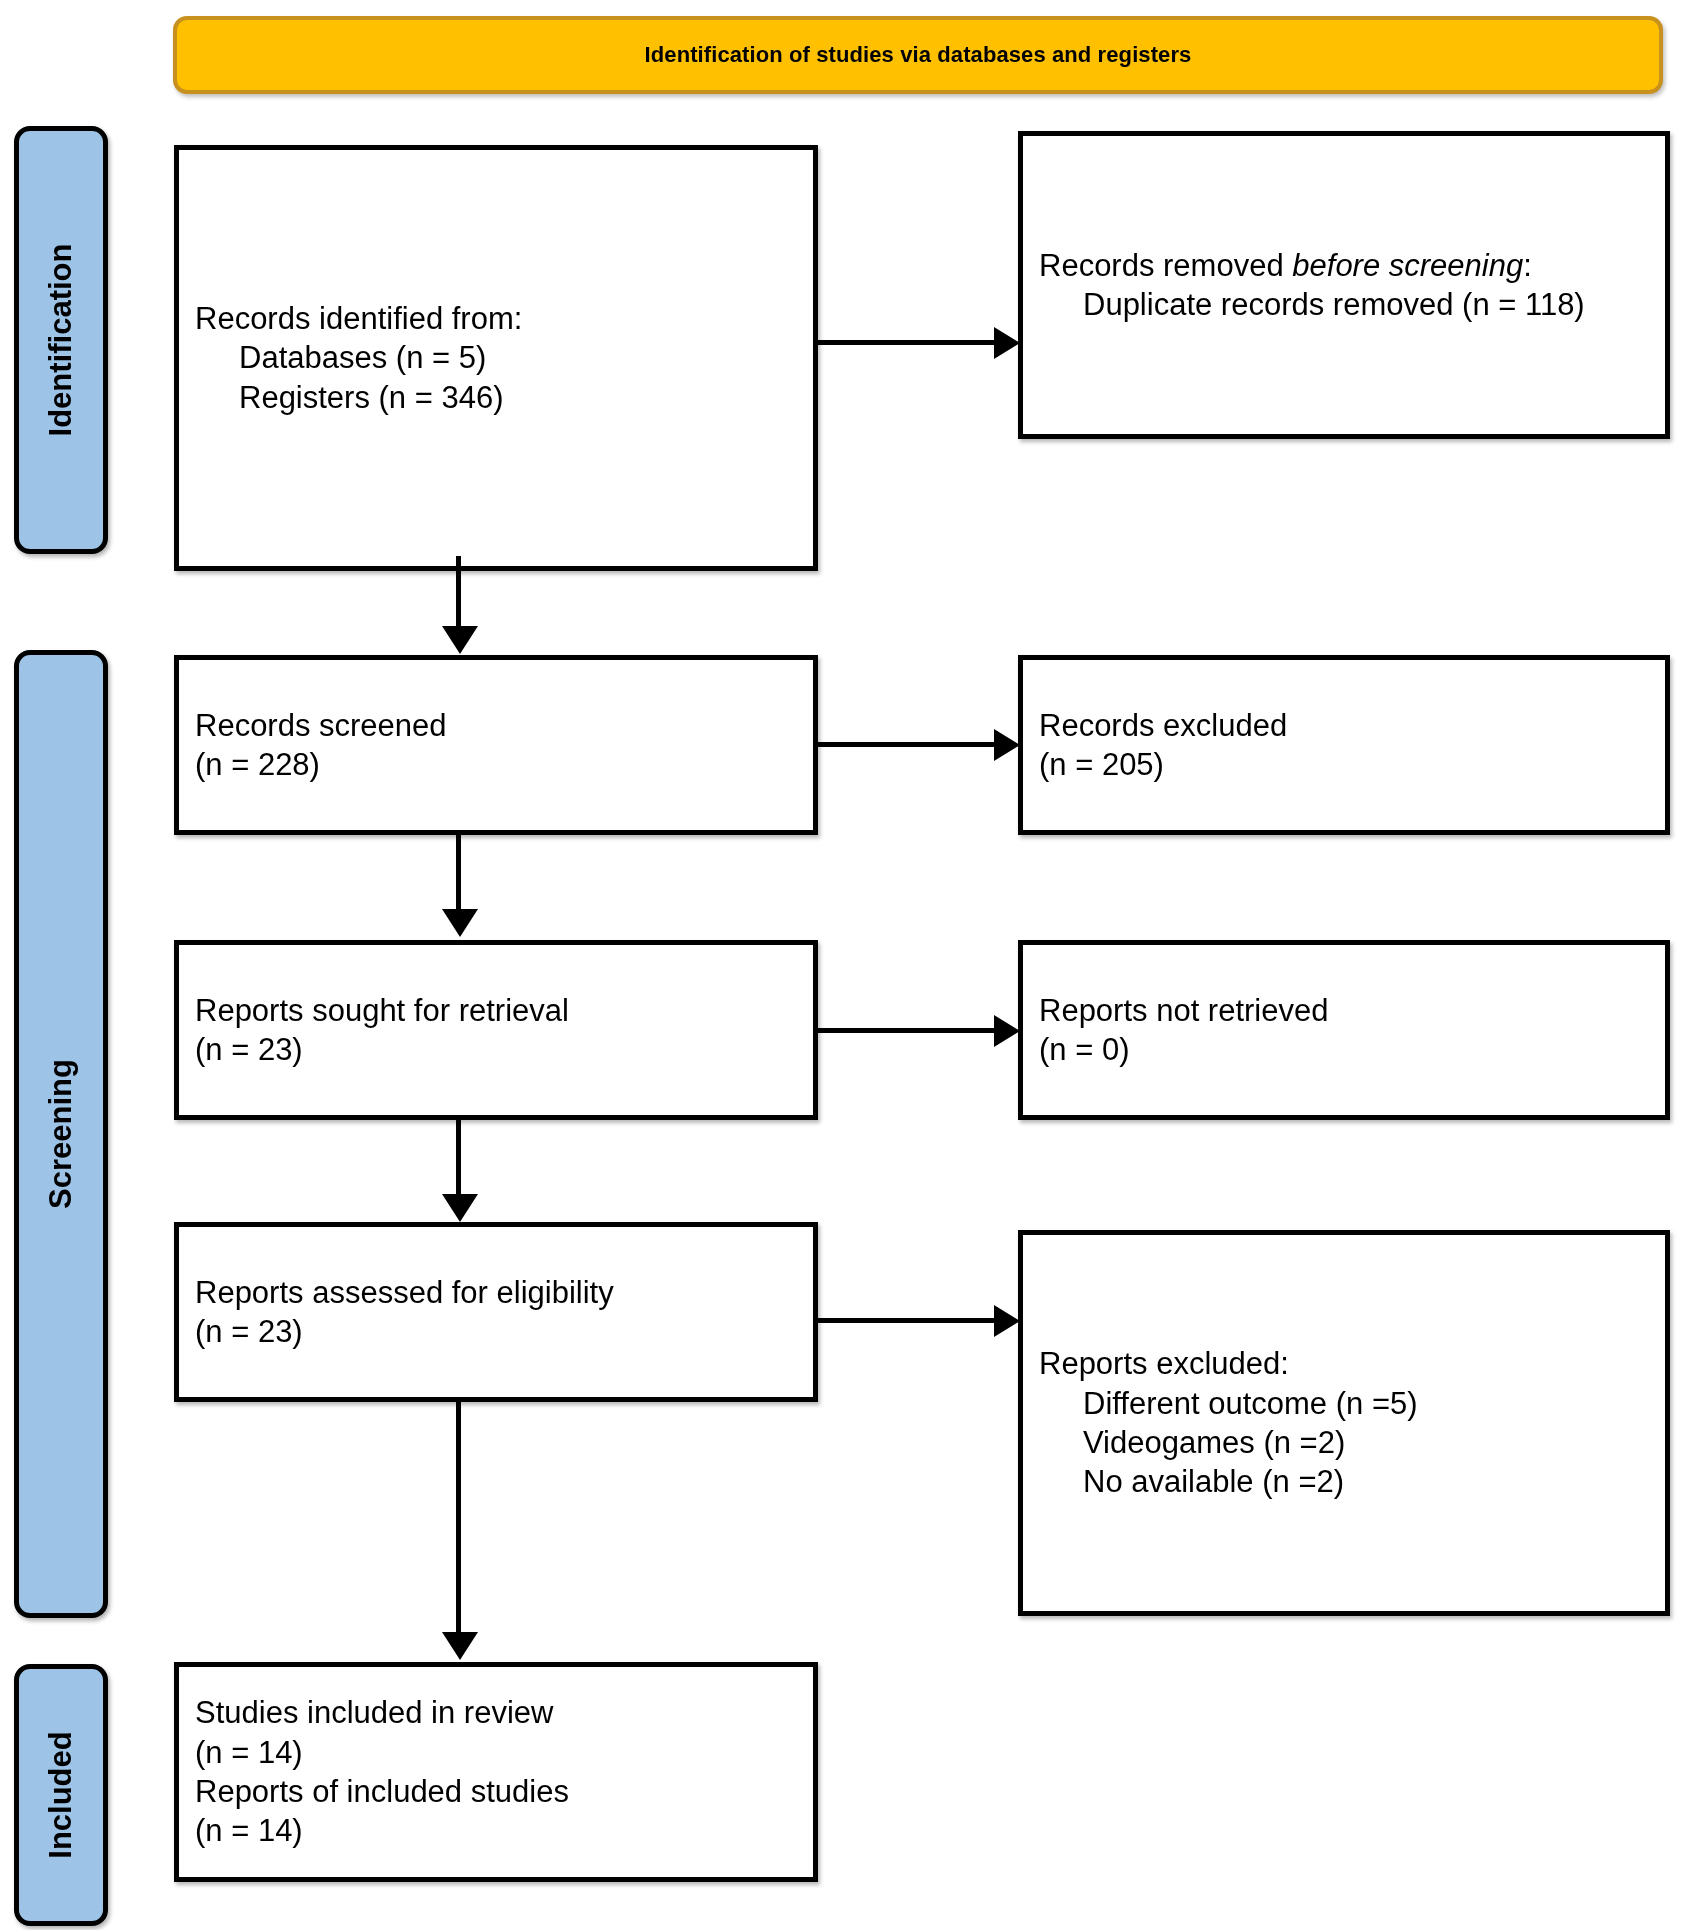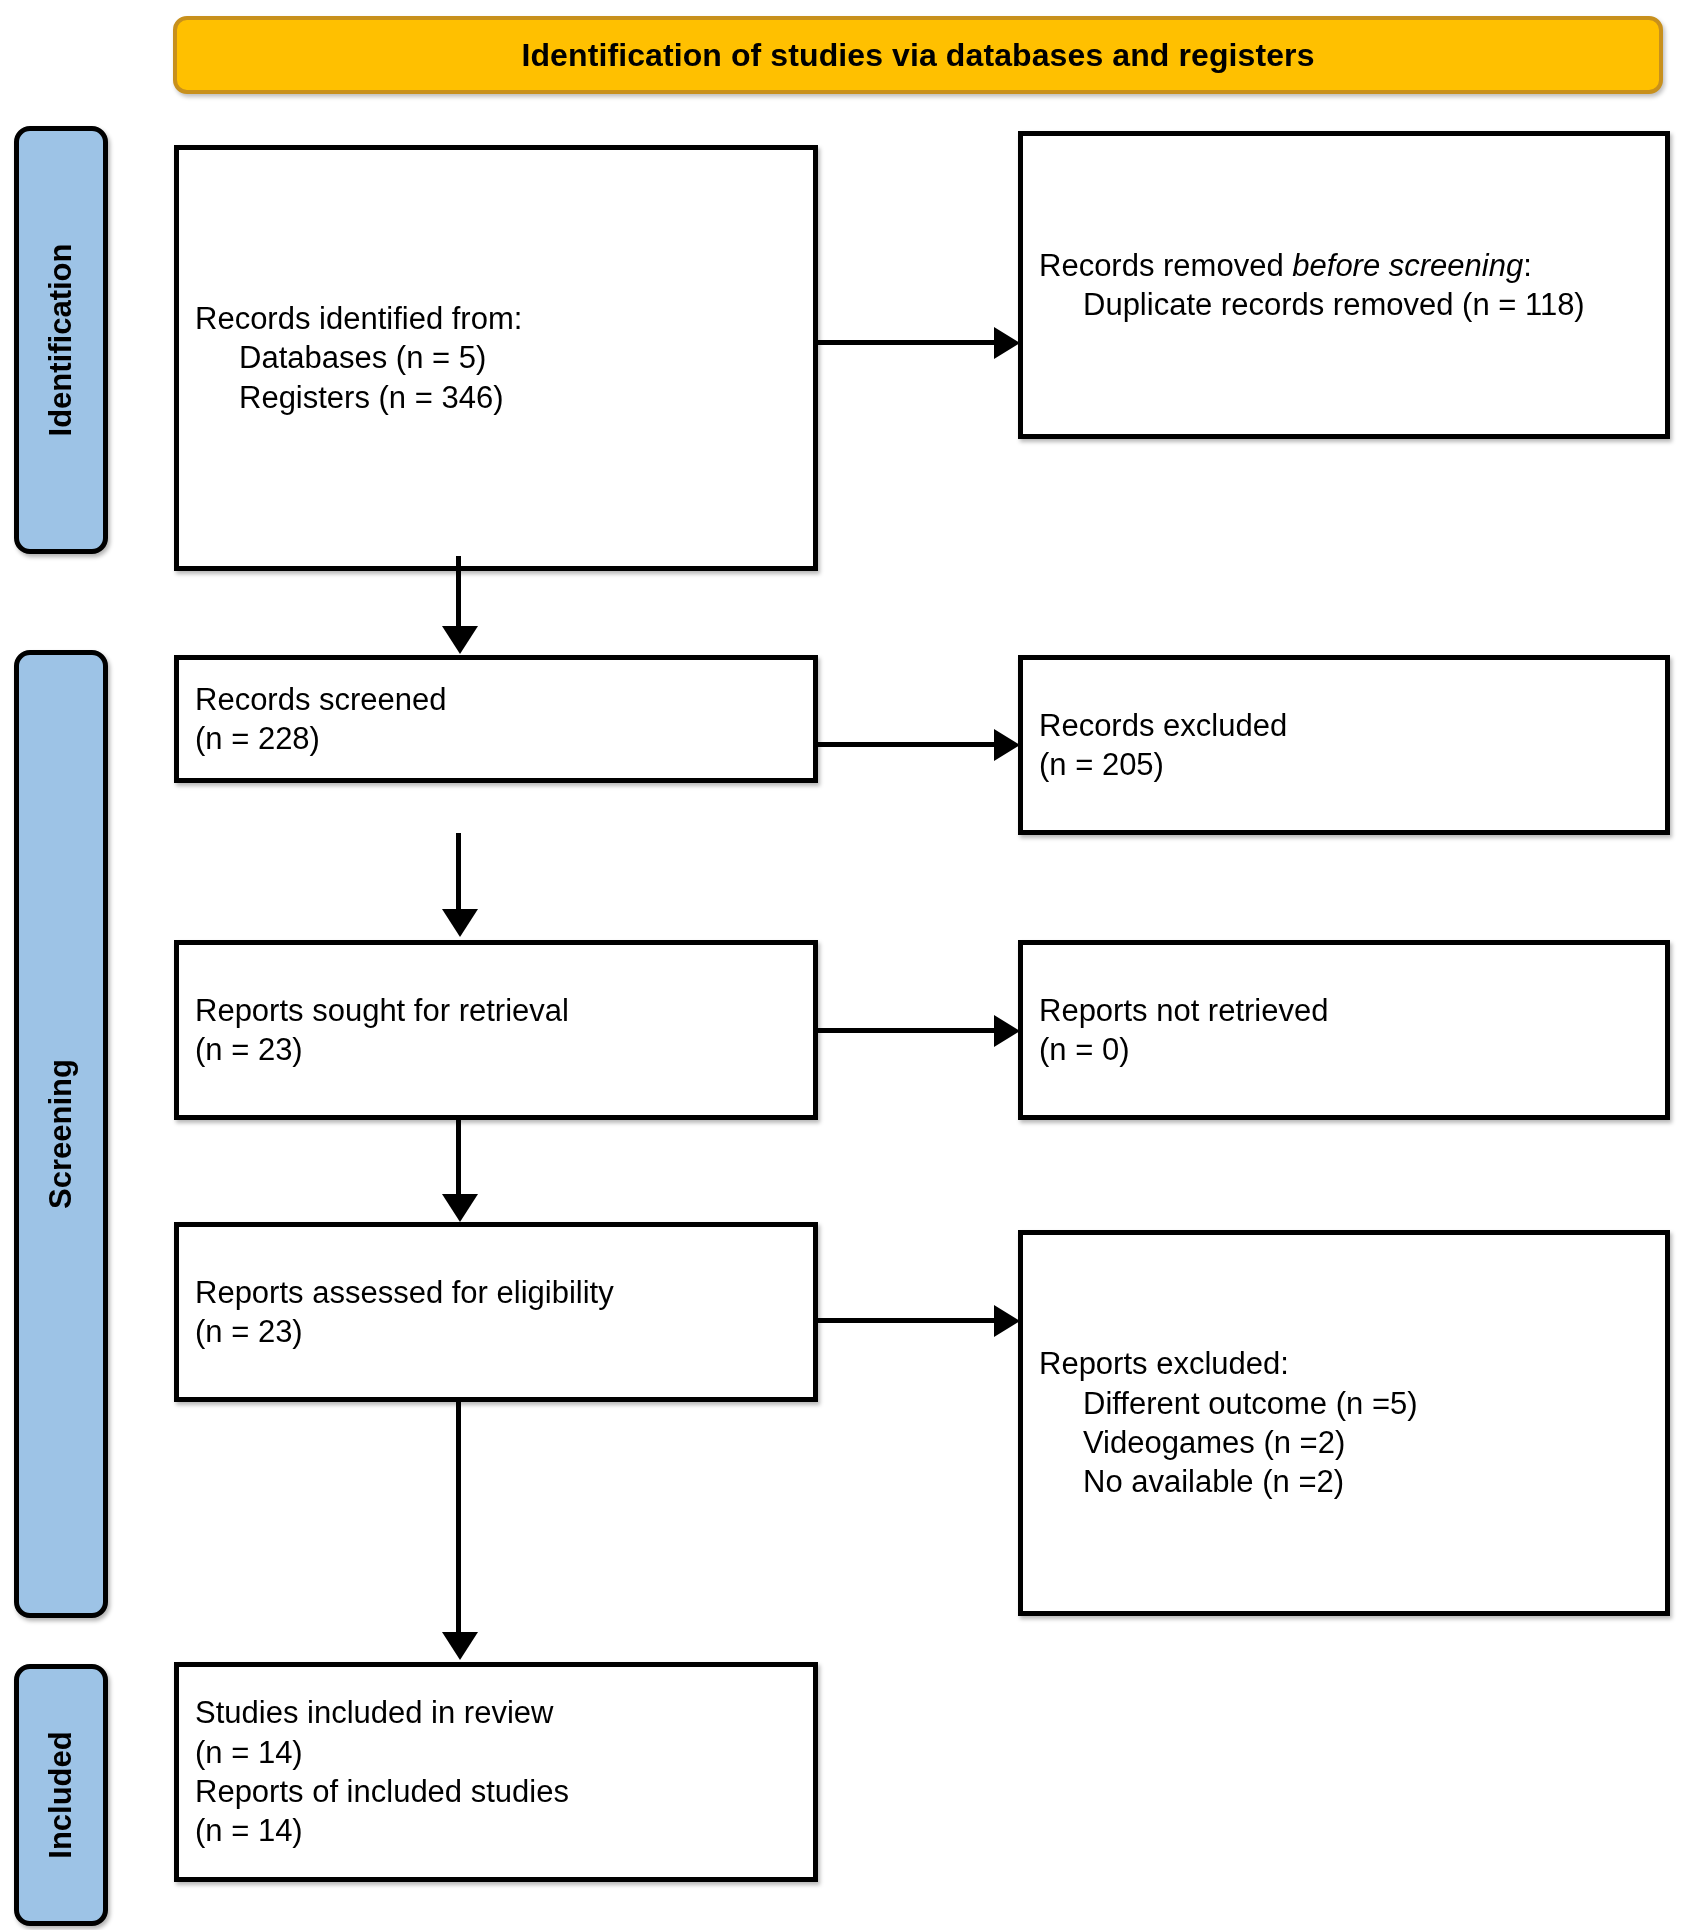--- a/index.html
+++ b/index.html
@@ -26,21 +26,21 @@
     background: #ffc000;
     border: 4px solid #c8901c;
     border-radius: 14px;
     box-sizing: border-box;
     display: flex;
     align-items: center;
     justify-content: center;
     box-shadow: 2px 3px 4px rgba(0,0,0,0.25);
   }
   .banner-text {
-    font-size: 32px;
+    font-size: 22px;
     font-weight: bold;
     color: #000000;
     letter-spacing: 0.1px;
     text-align: center;
   }
 
   
   .stage-bar {
     position: absolute;
     background: #9dc3e6;
@@ -79,21 +79,21 @@
     line-height: 1.27;
     color: #000000;
     width: 100%;
   }
   .indent { padding-left: 44px; display: block; }
   .indent-wrap { padding-left: 44px; display: block; text-indent: -0px; }
   .ital { font-style: italic; }
 
   #box-identified      { left: 174px;  top: 145px;  width: 644px;  height: 426px; }
   #box-removed         { left: 1018px; top: 131px;  width: 652px;  height: 308px; align-items: center; }
-  #box-screened        { left: 174px;  top: 655px;  width: 644px;  height: 128px; }
+  #box-screened        { left: 174px;  top: 655px;  width: 644px;  height: 180px; }
   #box-rec-excluded    { left: 1018px; top: 655px;  width: 652px;  height: 180px; }
   #box-sought          { left: 174px;  top: 940px;  width: 644px;  height: 180px; }
   #box-not-retrieved   { left: 1018px; top: 940px;  width: 652px;  height: 180px; }
   #box-assessed        { left: 174px;  top: 1222px; width: 644px;  height: 180px; }
   #box-rep-excluded    { left: 1018px; top: 1222px; width: 652px;  height: 386px; margin-top: 8px; }
   #box-included        { left: 174px;  top: 1662px; width: 644px;  height: 220px; }
 
   
   .conn { position: absolute; }
   .h-line {

